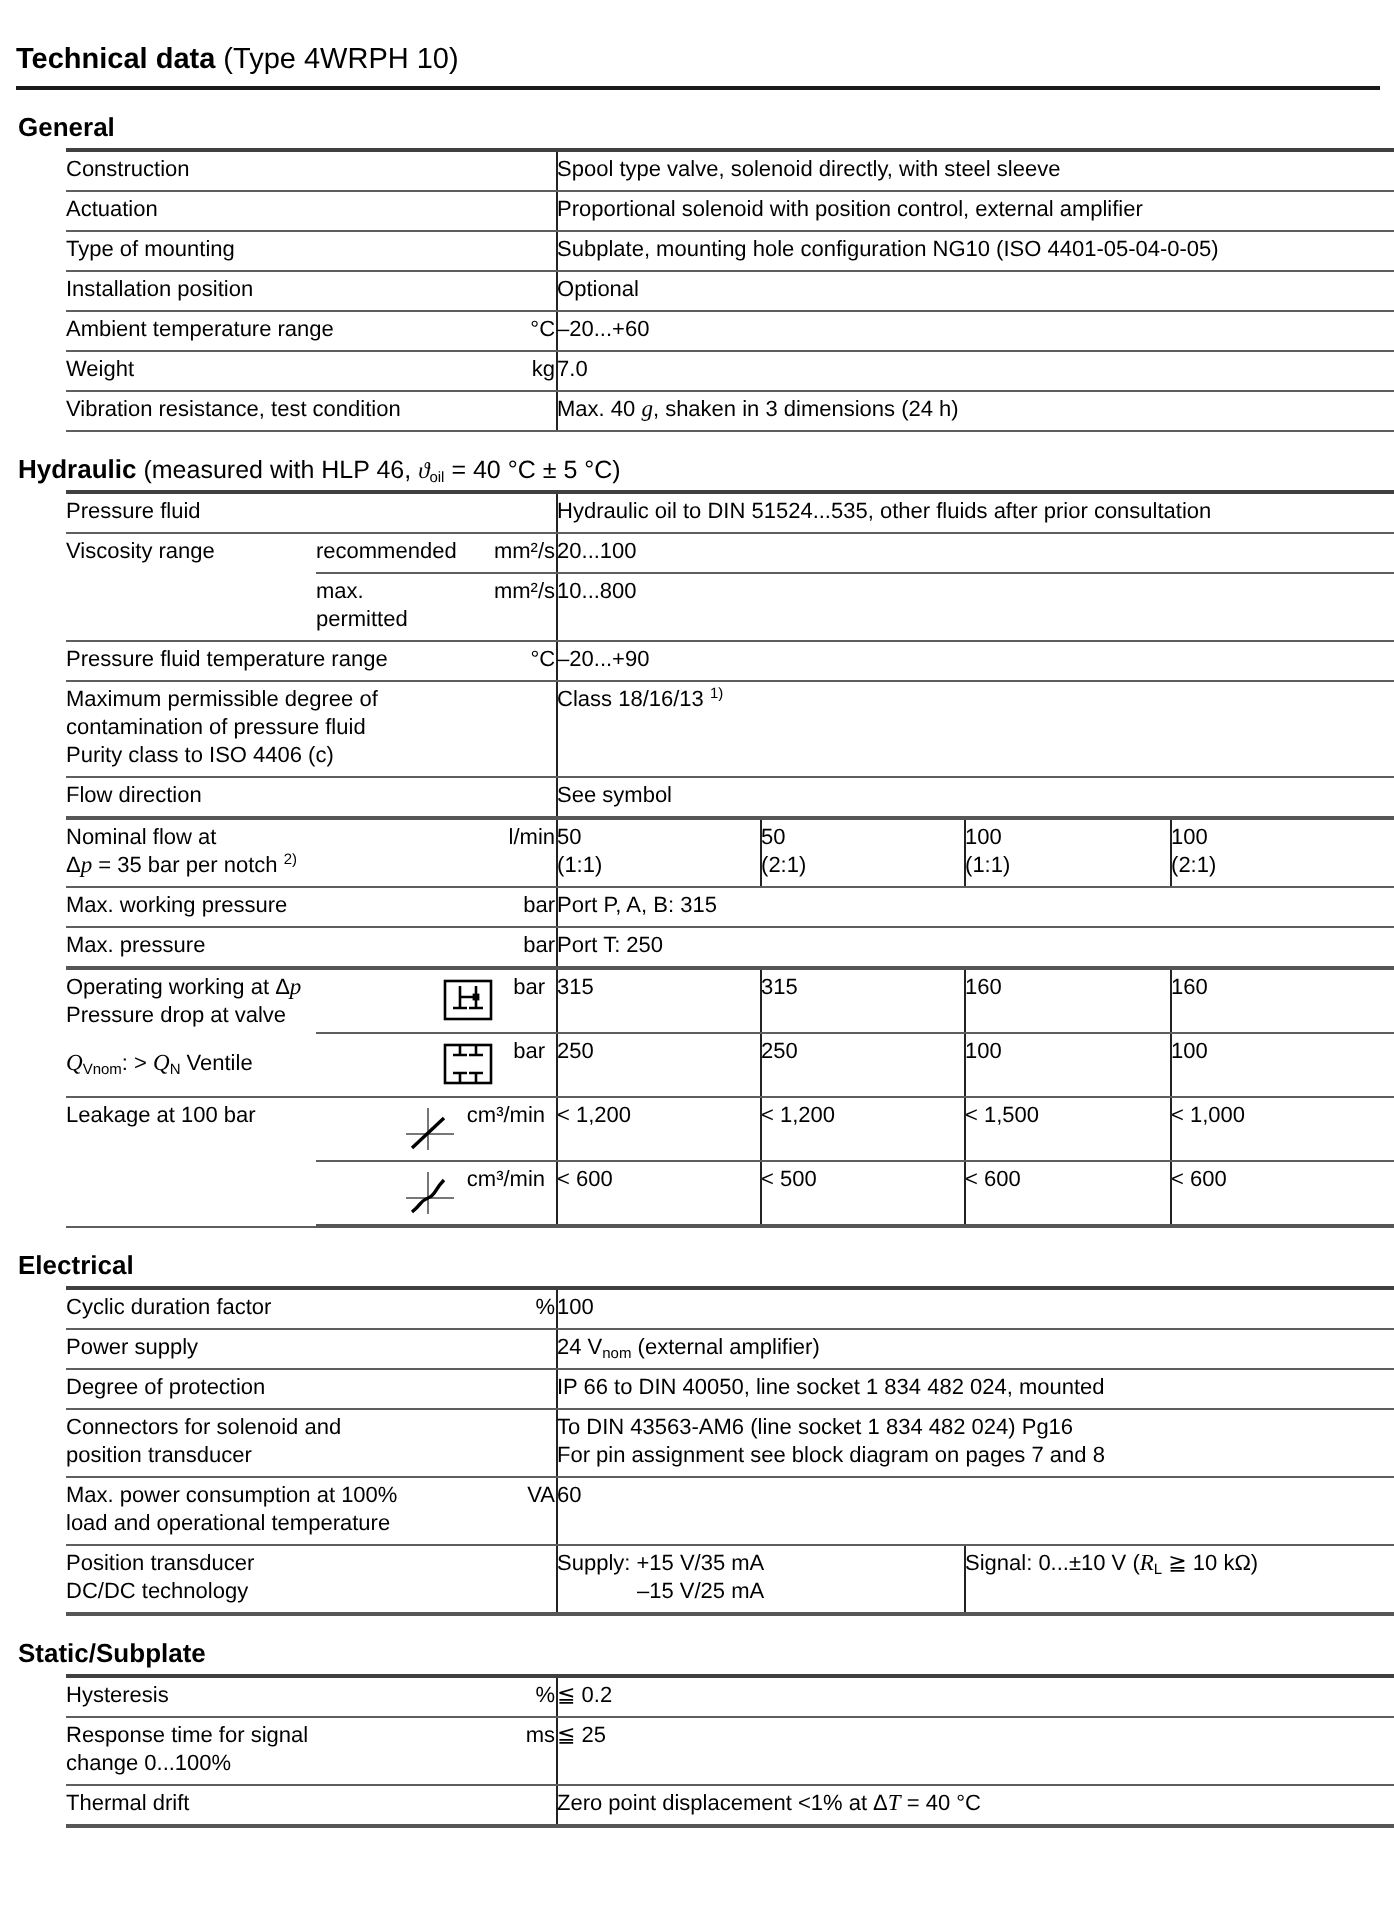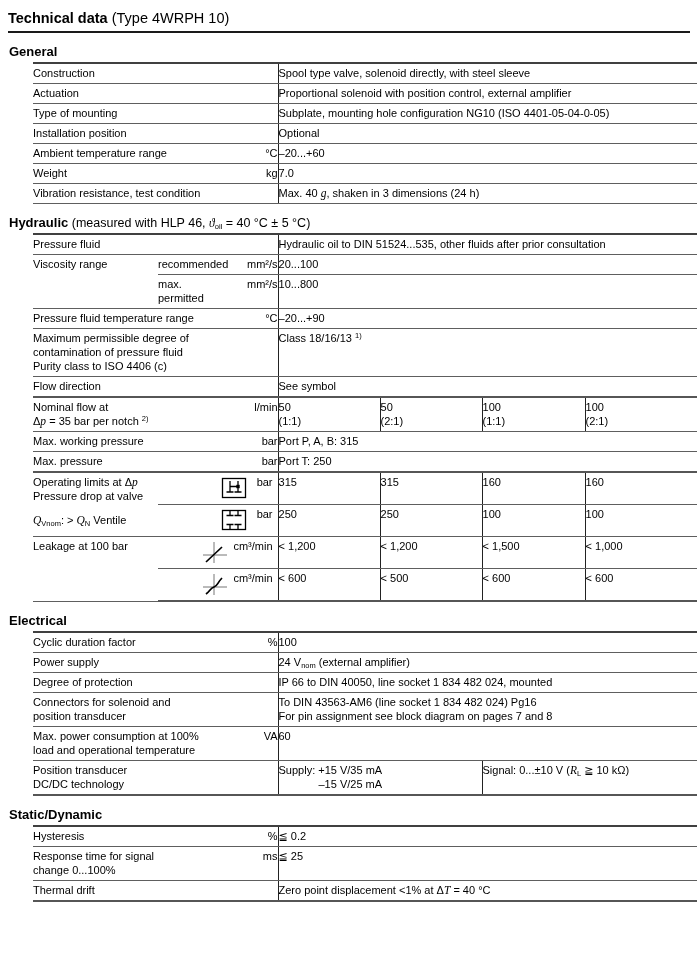--- a/index.html
+++ b/index.html
@@ -7,21 +7,21 @@
   body {
     background: #ffffff;
     color: #000;
     font-family: "Liberation Sans", sans-serif;
     font-size: 11px;
     overflow: hidden;
   }
   .page { padding: 8px 7px 0 8px; width: 697px; }
 
   
-  .title { font-size: 14.5px; padding-top: 2px; }
+  .title { font-size: 14.5px; padding-top: 2px; margin-top: 12px; }
   .title .b { font-weight: bold; }
   .title-rule { border-top: 2px solid #1a1a1a; margin-top: 5px; }
 
   
   .sect-head { font-size: 13px; font-weight: bold; margin: 11px 0 3px 1px; }
   .sect-head .reg { font-weight: normal; font-size: 12.5px; }
 
   
   table.t {
     border-collapse: collapse;
@@ -189,21 +189,21 @@
       <td class="val" colspan="4">Port P, A, B: 315</td>
     </tr>
     <tr class="hv">
       <td class="lab" colspan="2">Max. pressure</td>
       <td class="unit">bar</td>
       <td class="val" colspan="4">Port T: 250</td>
     </tr>
     <tr>
       <td class="lab" rowspan="2">
         <div class="ol-top">
-          <div><span>Operating limits at </span><span>Δ</span><i class="mi">p</i></div>
+          <div><span>Operating working at </span><span>Δ</span><i class="mi">p</i></div>
           <div>Pressure drop at valve</div>
         </div>
         <div class="ol-bottom"><i class="mi">Q</i><sub>Vnom</sub><span>: &gt; </span><i class="mi">Q</i><sub>N</sub><span> Ventile</span></div>
       </td>
       <td colspan="2">
         <div class="su">
           <svg class="sym-svg" width="26" height="22" viewBox="0 0 26 22" fill="none" stroke="#000" stroke-width="1.3">
             <rect x="1.5" y="1.5" width="23" height="19"></rect>
             <path d="M9 4 V15 M5.5 15 H12.5 M17 4 V15 M13.5 15 H20.5 M9 9.5 H17"></path>
             <rect x="15.3" y="7.8" width="3.4" height="3.4" fill="#000" stroke="none"></rect>
@@ -317,21 +317,21 @@
       </td>
       <td class="val" colspan="2">
         <div>Supply: +15 V/35 mA</div>
         <div class="indent2">–15 V/25 mA</div>
       </td>
       <td class="val" colspan="2"><span>Signal: 0...±10 V (</span><i class="mi">R</i><sub>L</sub><span> ≧ 10 kΩ)</span></td>
     </tr>
   </tbody>
     </table>
 
-  <div class="sect-head">Static/Dynamic</div>
+  <div class="sect-head">Static/Subplate</div>
   <table class="t">
     <colgroup>
         <col style="width:125px">
         <col style="width:67px">
         <col style="width:53px">
         <col style="width:102px">
         <col style="width:102px">
         <col style="width:103px">
         <col style="width:130px">
       </colgroup>

